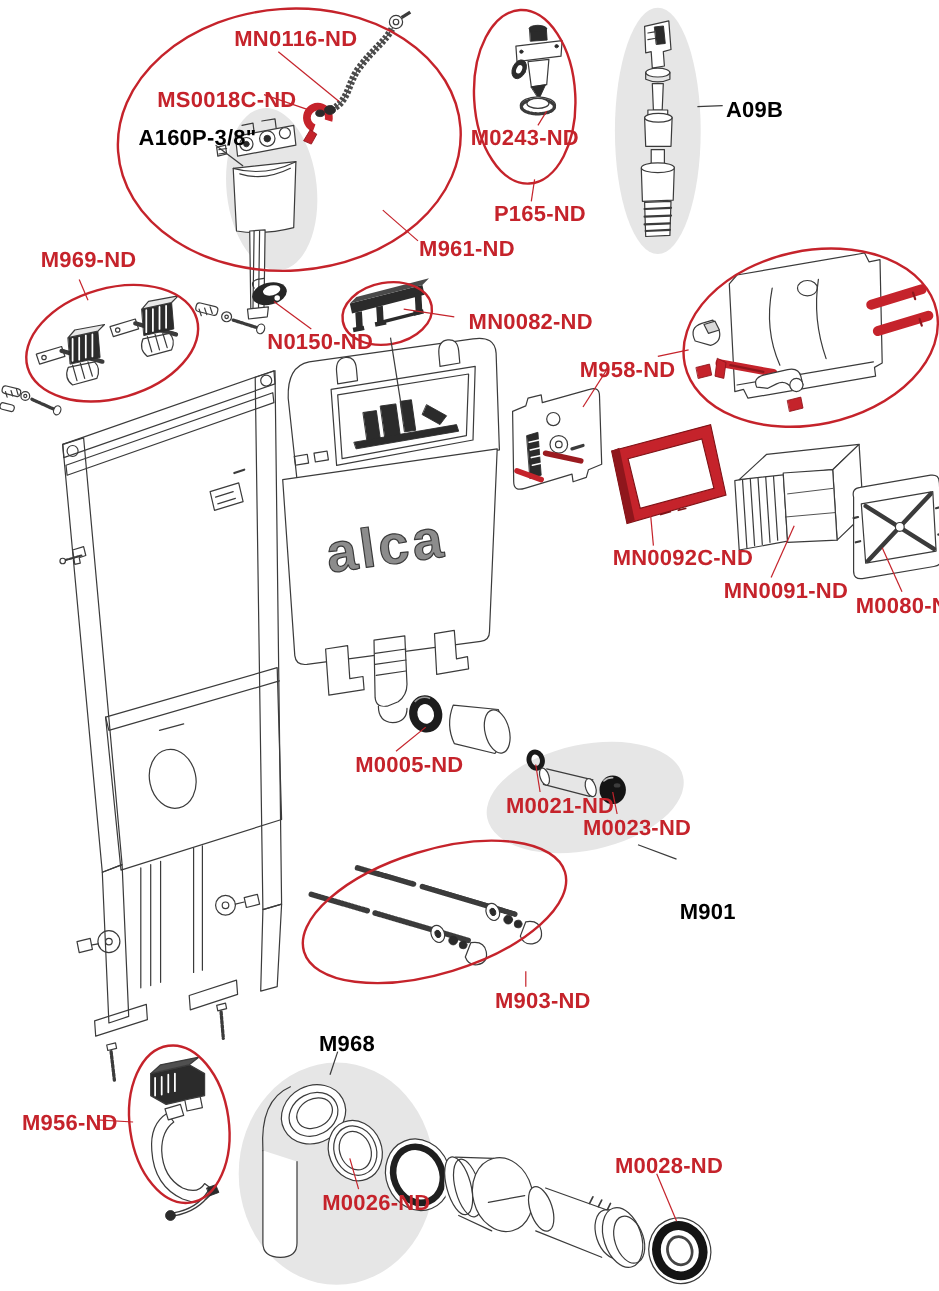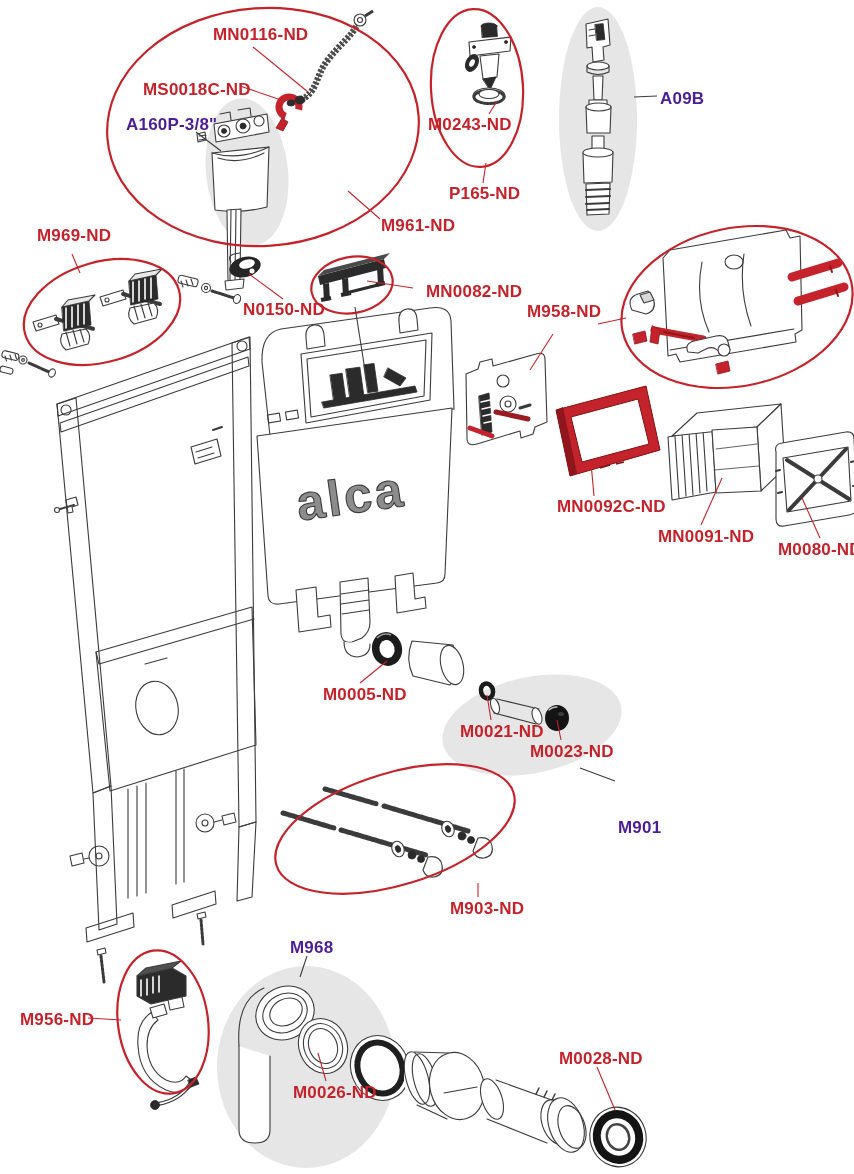--- a/index.html
+++ b/index.html
@@ -1,21 +1,21 @@
 <!DOCTYPE html>
 <html><head>
 <meta charset="utf-8">
 <style>
   html,body{margin:0;padding:0;background:#fff;}
   .canvas{position:relative;width:854px;height:1174px;background:#fff;overflow:hidden;
           font-family:"Liberation Sans",sans-serif;}
   .canvas svg{position:absolute;left:0;top:0;}
-  .lbl{position:absolute;font-size:17px;font-weight:bold;color:#c5232b;white-space:nowrap;
+  .lbl{position:absolute;font-size:20px;font-weight:bold;color:#c5232b;white-space:nowrap;
        letter-spacing:.2px;}
-  .lbl.blk{color:#4c1d95;}
+  .lbl.blk{color:#000000;}
   
   .ln{fill:none;stroke:#3b3b3b;stroke-width:1.1;stroke-linejoin:round;stroke-linecap:round;}
   .fw{fill:#fff;stroke:#3b3b3b;stroke-width:1.1;}
   .dk{fill:#2b2b2b;stroke:#2b2b2b;stroke-width:.8;}
   .red{fill:#c5232b;stroke:#8f161c;stroke-width:.8;}
   .gray{fill:#e6e6e6;stroke:none;}
   .oval{fill:none;stroke:#c5232b;stroke-width:2.2;}
   .lead-r{stroke:#c5232b;stroke-width:1.1;fill:none;}
   .lead-b{stroke:#3b3b3b;stroke-width:1.1;fill:none;}
   .logo{font-family:"Liberation Sans",sans-serif;font-weight:bold;font-size:50px;
@@ -395,21 +395,21 @@
   <div class="lbl" style="left:213px;top:25px">MN0116-ND</div>
   <div class="lbl" style="left:143px;top:80px">MS0018C-ND</div>
   <div class="lbl blk" style="left:126px;top:115px">A160P-3/8"</div>
   <div class="lbl" style="left:381px;top:216px">M961-ND</div>
   <div class="lbl" style="left:428px;top:115px">M0243-ND</div>
   <div class="lbl" style="left:449px;top:184px">P165-ND</div>
   <div class="lbl blk" style="left:660px;top:89px">A09B</div>
   <div class="lbl" style="left:37px;top:226px">M969-ND</div>
   <div class="lbl" style="left:243px;top:300px">N0150-ND</div>
   <div class="lbl" style="left:426px;top:282px">MN0082-ND</div>
-  <div class="lbl" style="left:527px;top:302px">M958-ND</div>
+  <div class="lbl" style="left:527px;top:326px">M958-ND</div>
   <div class="lbl" style="left:557px;top:497px">MN0092C-ND</div>
   <div class="lbl" style="left:658px;top:527px">MN0091-ND</div>
   <div class="lbl" style="left:778px;top:540px">M0080-ND</div>
   <div class="lbl" style="left:323px;top:685px">M0005-ND</div>
   <div class="lbl" style="left:460px;top:722px">M0021-ND</div>
   <div class="lbl" style="left:530px;top:742px">M0023-ND</div>
   <div class="lbl blk" style="left:618px;top:818px">M901</div>
   <div class="lbl" style="left:450px;top:899px">M903-ND</div>
   <div class="lbl" style="left:20px;top:1010px">M956-ND</div>
   <div class="lbl blk" style="left:290px;top:938px">M968</div>

